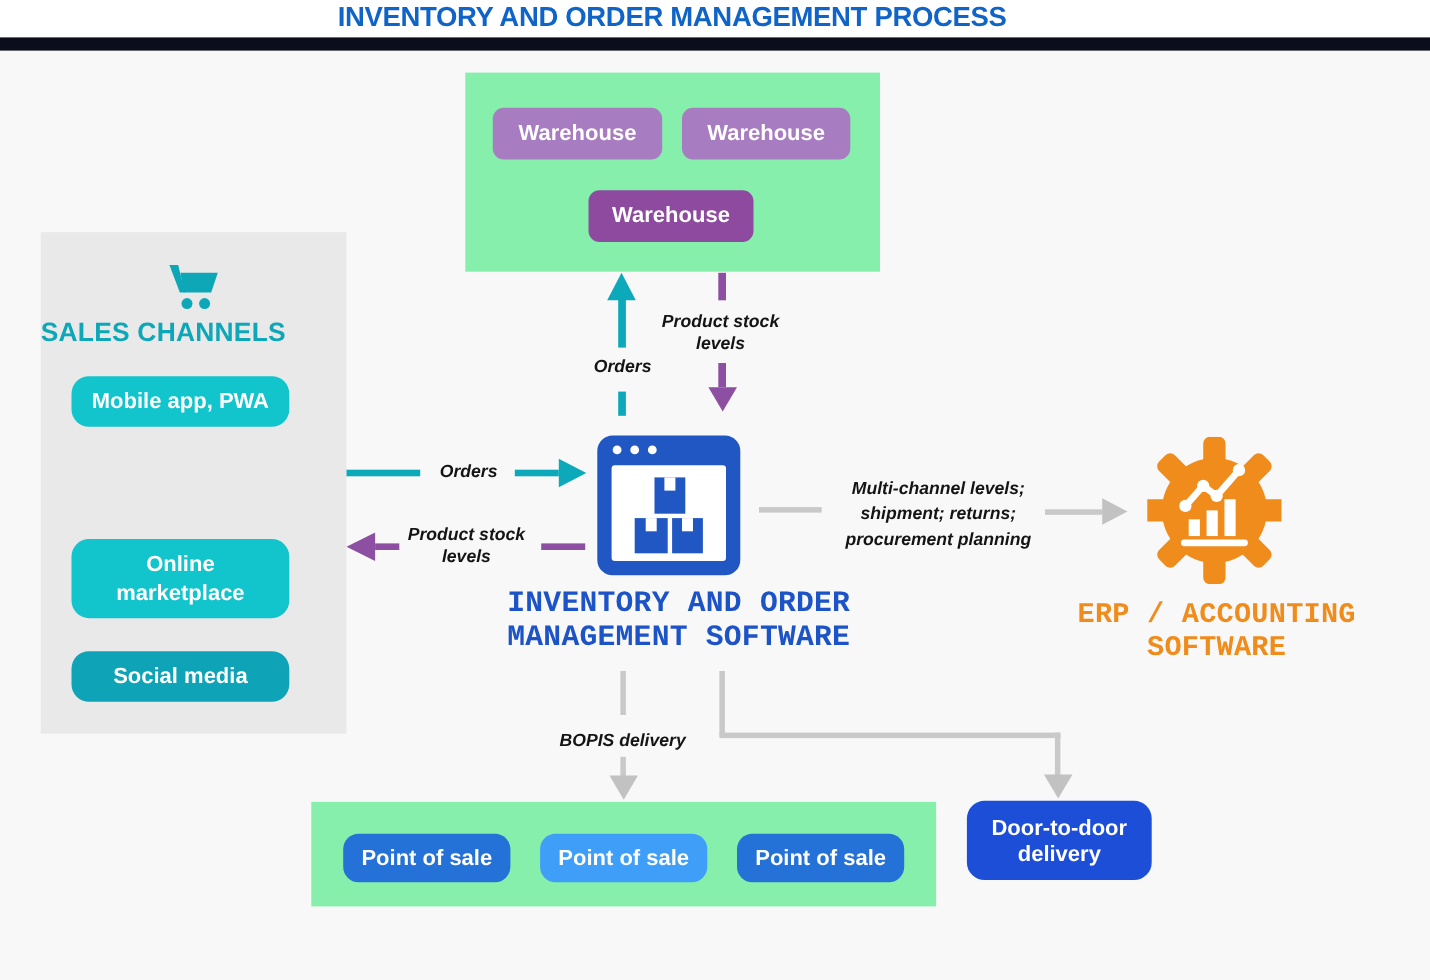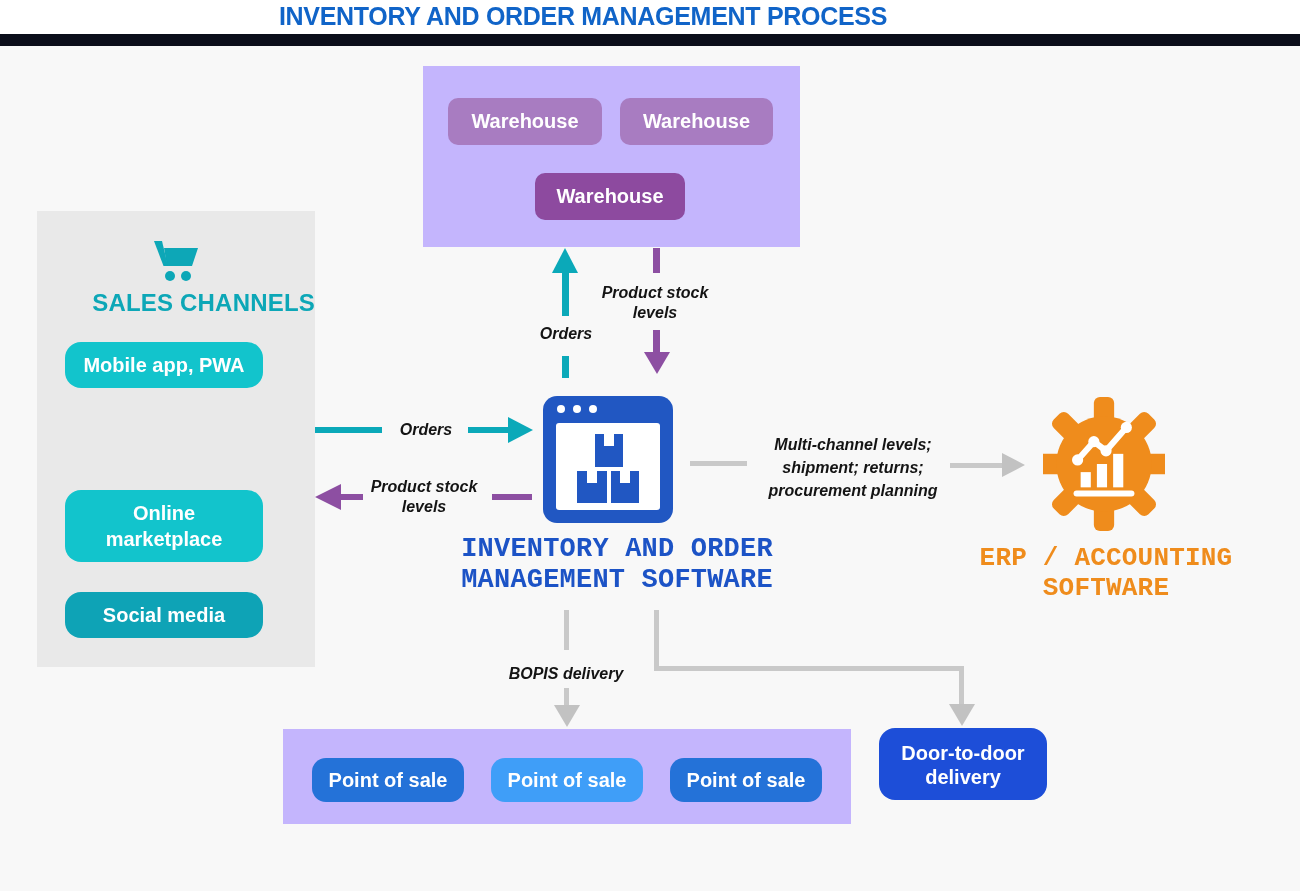--- a/index.html
+++ b/index.html
@@ -2,42 +2,42 @@
 <html><head>
 <meta charset="utf-8">
 <style>
   html,body{margin:0;padding:0;background:#ffffff;}
   #stage{position:relative;width:1300px;height:891px;overflow:hidden;
          font-family:"Liberation Sans",sans-serif;background:#f8f8f8;}
   .abs{position:absolute;}
   
   #header-band{left:0;top:0;width:1300px;height:34px;background:#ffffff;}
   #page-title{left:0;top:0;width:1166px;height:34px;line-height:32px;text-align:center;
-              color:#1064c8;font-size:25px;font-weight:800;letter-spacing:-0.3px;}
+              color:#1064c8;font-size:25px;font-weight:800;letter-spacing:-0.3px;padding-left:28px;}
   #divider-bar{left:0;top:34px;width:1300px;height:12px;background:#0b0e1a;}
   
-  .panel-white{background:#c4b5fd;}
+  .panel-white{background:#86efac;}
   #warehouse-panel{left:423px;top:66px;width:377px;height:181px;}
   #pos-panel{left:283px;top:729px;width:568px;height:95px;}
   #sales-panel{left:37px;top:211px;width:278px;height:456px;background:#e9e9e9;}
   
   .node{color:#ffffff;font-weight:700;font-size:20px;text-align:center;border-radius:12px;}
   .wh{width:154px;height:47px;line-height:47px;border-radius:10px;background:#a87cc1;}
   .wh-dark{background:#8d4a9f;}
   .chan{left:28px;width:198px;height:46px;line-height:46px;border-radius:16px;}
   .chan-bright{background:#12c4cc;}
   .chan-deep{background:#0ea3b6;}
   #channel-2{height:72px;line-height:26px;padding-top:0;display:flex;align-items:center;justify-content:center;}
   #channel-2 span{display:block;width:150px;}
   .pos{top:29px;width:152px;height:44px;line-height:44px;border-radius:14px;background:#2472d8;}
   .pos-light{background:#3f9ef8;}
   #door-box{left:879px;top:728px;width:168px;height:72px;border-radius:16px;background:#1d4ed8;
             line-height:24px;padding-top:13px;box-sizing:border-box;}
   
-  #sales-heading{left:0;top:78px;width:278px;text-align:right;color:#0da7b7;
+  #sales-heading{left:0;top:78px;width:278px;text-align:left;color:#0da7b7;
                  font-size:24px;font-weight:800;letter-spacing:0.2px;}
   .big-label{text-align:center;font-size:27px;font-weight:800;line-height:31px;letter-spacing:0.2px;font-family:Liberation Mono, monospace;}
   #software-label{left:437px;top:534px;width:360px;color:#1c53c6;}
   #erp-label{left:936px;top:543px;width:340px;color:#ef8c1c;line-height:30px;font-size:26px;}
   .flow-label{font-style:italic;font-weight:700;color:#141414;font-size:16px;text-align:center;line-height:20px;}
   
   .line{position:absolute;}
   .teal{background:#0ba9b9;}
   .purple{background:#8d4fa2;}
   .gray{background:#c9c9c9;}

